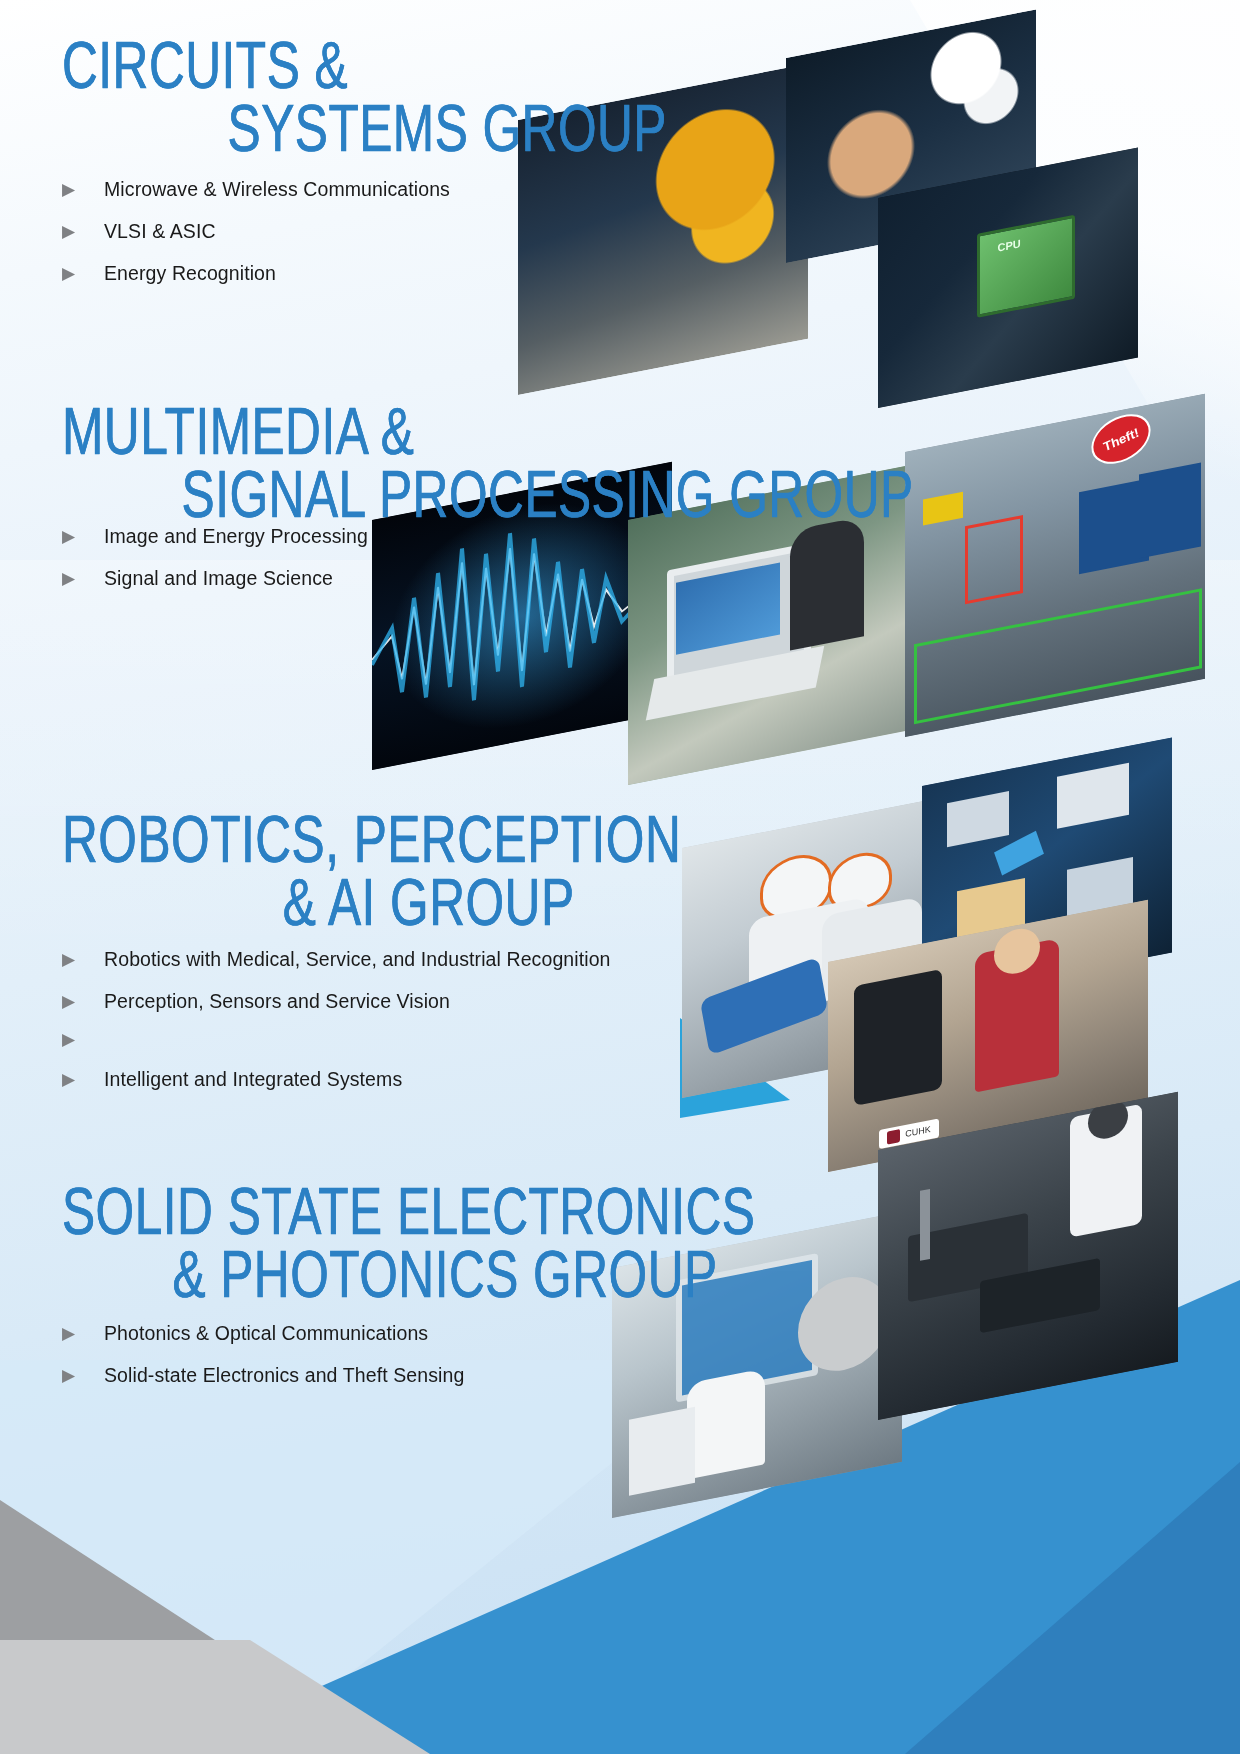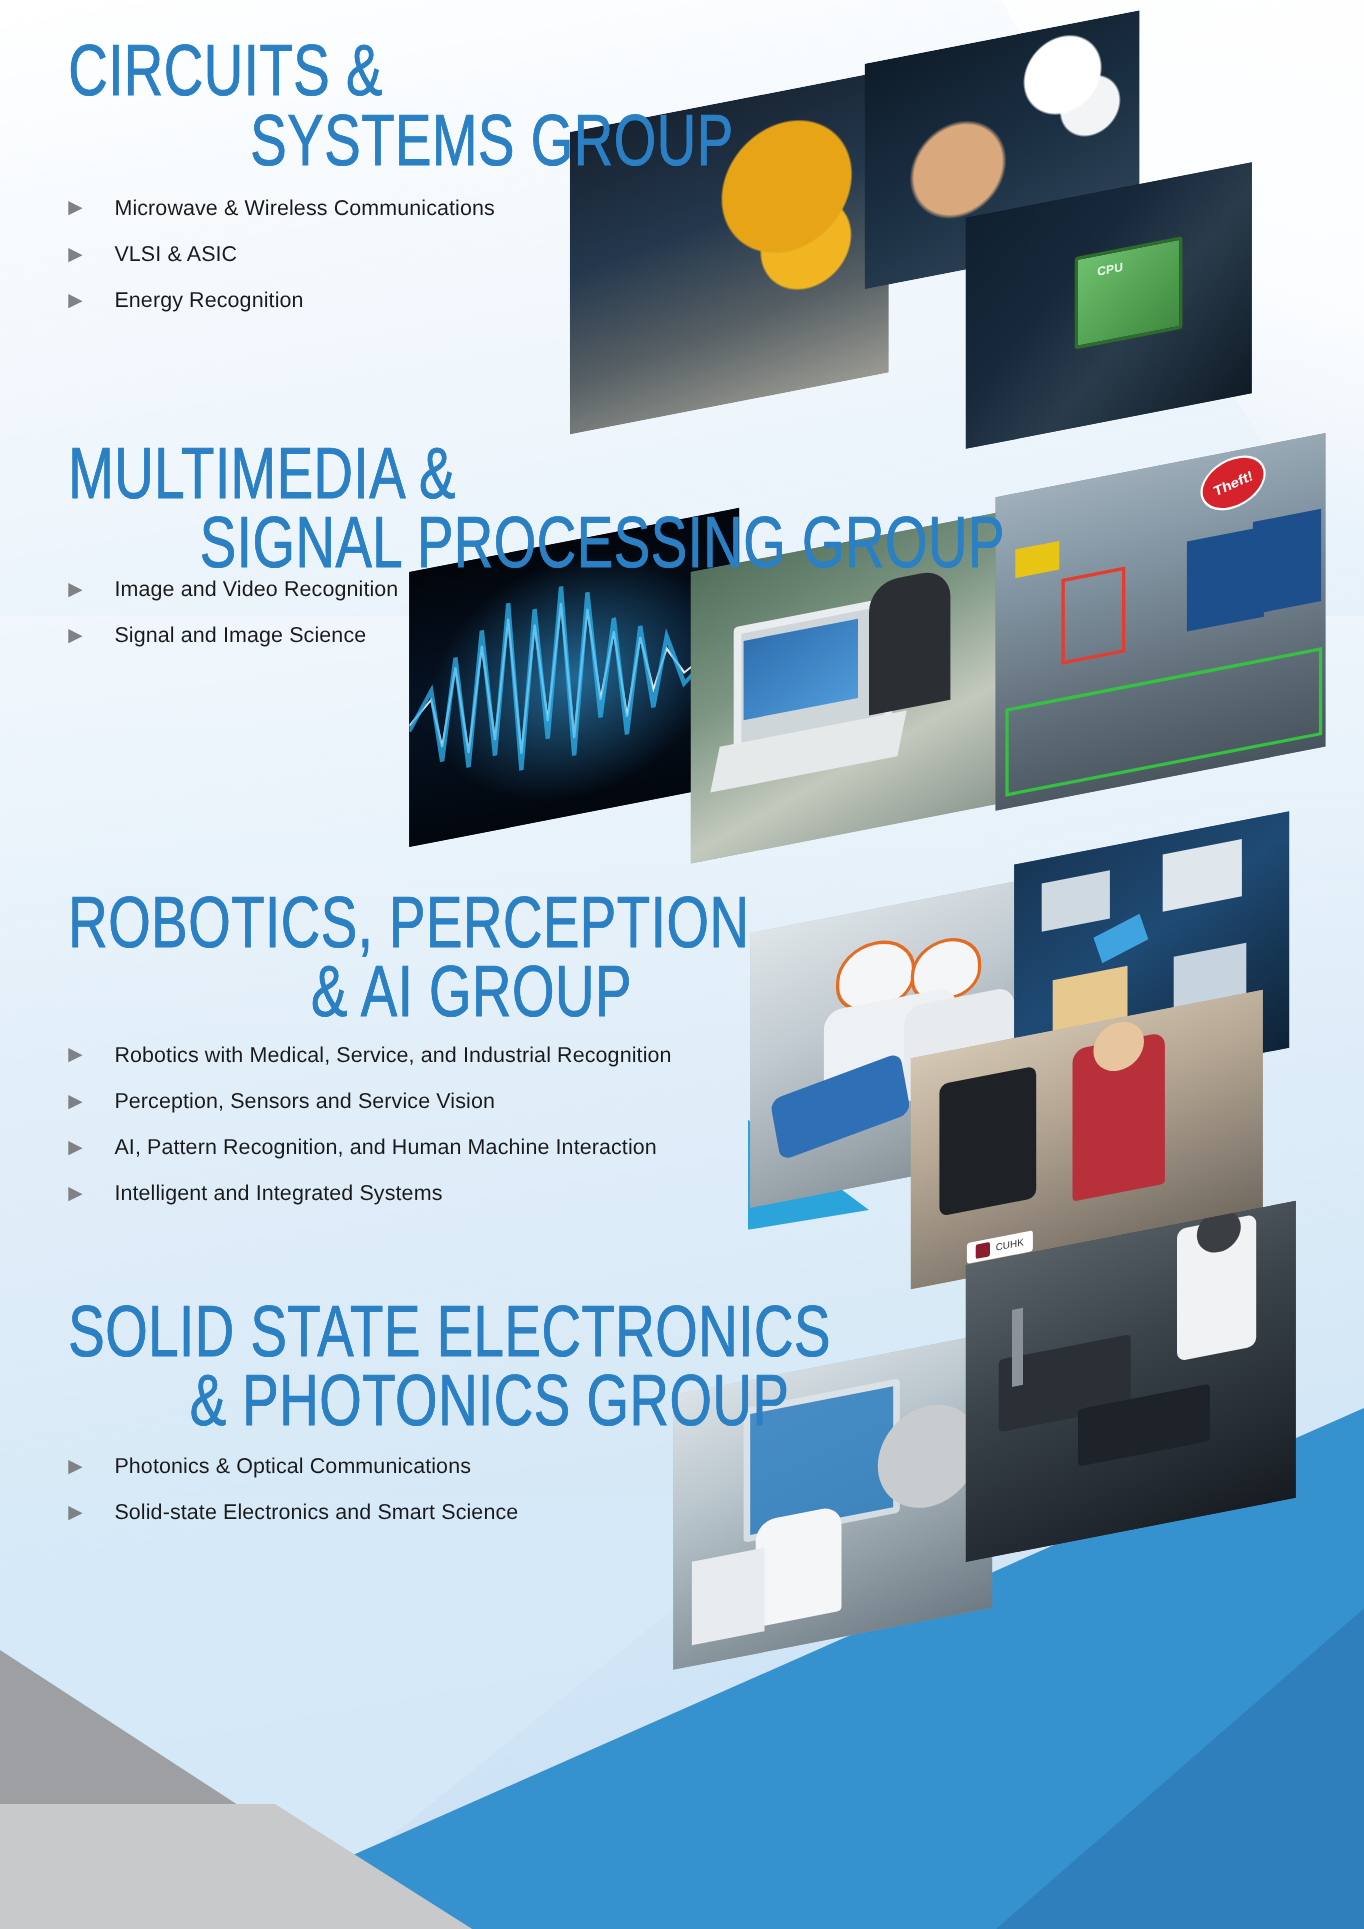--- a/index.html
+++ b/index.html
@@ -217,21 +217,21 @@
   </div>
 
   <div class="section" style="top:400px;">
     <div class="heading h-thin" style="position:absolute;left:62px;top:0px;font-size:54px;">
       <span class="l1">MULTIMEDIA &amp;</span>
       <span class="l2" style="margin-left:130px;">SIGNAL PROCESSING GROUP</span>
     </div>
     <ul class="bullets" style="position:absolute;left:62px;top:125px;">
       <li>
         <span class="tri">▶</span>
-        <span>Image and Video Recognition</span>
+        <span>Image and Energy Processing</span>
       </li>
       <li>
         <span class="tri">▶</span>
         <span>Signal and Image Science</span>
       </li>
     </ul>
   </div>
 
   <div class="tile" style="left:682px;top:848px;width:280px;height:250px;
               transform:skewY(-11deg);transform-origin:left top;
@@ -283,21 +283,20 @@
       <li>
         <span class="tri">▶</span>
         <span>Robotics with Medical, Service, and Industrial Recognition</span>
       </li>
       <li>
         <span class="tri">▶</span>
         <span>Perception, Sensors and Service Vision</span>
       </li>
       <li>
         <span class="tri">▶</span>
-        <span>AI, Pattern Recognition, and Human Machine Interaction</span>
       </li>
       <li>
         <span class="tri">▶</span>
         <span>Intelligent and Integrated Systems</span>
       </li>
     </ul>
   </div>
 
   <div class="tile" style="left:612px;top:1268px;width:290px;height:250px;
               transform:skewY(-11deg);transform-origin:left top;
@@ -329,18 +328,18 @@
       <span class="l1">SOLID STATE ELECTRONICS</span>
       <span class="l2" style="margin-left:120px;">&amp; PHOTONICS GROUP</span>
     </div>
     <ul class="bullets" style="position:absolute;left:62px;top:142px;">
       <li>
         <span class="tri">▶</span>
         <span>Photonics &amp; Optical Communications</span>
       </li>
       <li>
         <span class="tri">▶</span>
-        <span>Solid-state Electronics and Smart Science</span>
+        <span>Solid-state Electronics and Theft Sensing</span>
       </li>
     </ul>
   </div>
 
 </div>
 
 </body></html>

